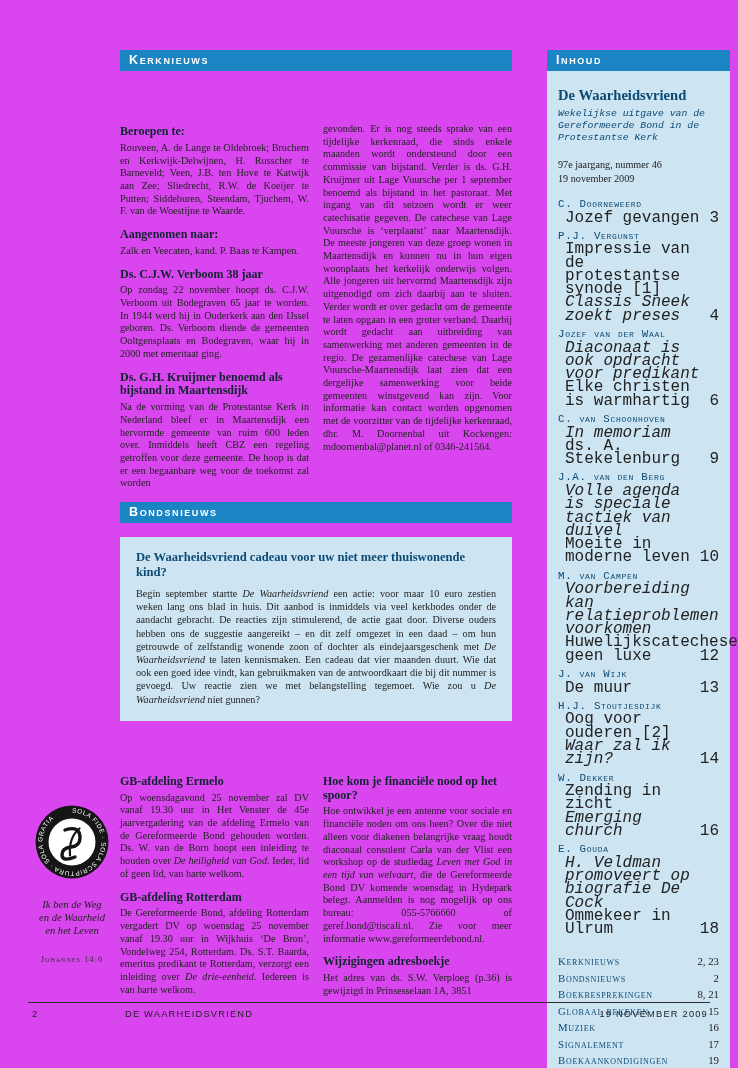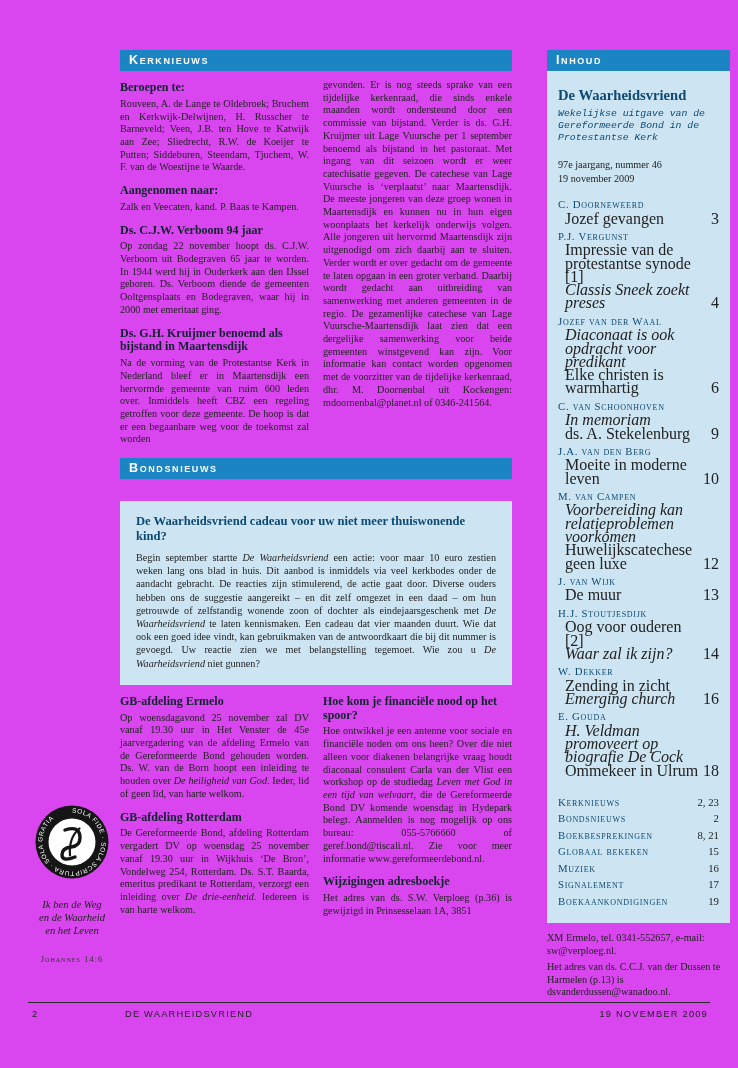--- a/index.html
+++ b/index.html
@@ -13,37 +13,37 @@
   .section-bar {
     background:#1b85c4; color:#fff; padding:3px 9px 4px 9px;
     font-family:"Liberation Sans", sans-serif;
     font-variant:small-caps; letter-spacing:1.6px; font-size:12.5px; font-weight:600;
   }
   .mt { margin-top:12px; }
 
   
   .left-region { position:absolute; left:120px; top:50px; width:392px; }
   .two-col { display:flex; gap:14px; margin-top:8px; }
-  .col { width:189px; }
+  .col { width:189px;margin-top:44px; }
   .art-heading { font-weight:bold; font-size:12px; line-height:13.8px; margin:10px 0 3px 0; color:#10222e; }
   .col .art-heading:first-child { margin-top:2px; }
   .art-para { font-size:10.2px; line-height:12.7px; text-align:justify; color:#222; }
 
-  .info-box { background:#cde4f2; margin-top:22px; padding:13px 16px 15px 16px; }
+  .info-box { background:#cde4f2; margin-top:14px; padding:13px 16px 15px 16px; }
   .info-box-title { color:#0d4a73; font-weight:bold; font-size:12.6px; line-height:15px; margin-bottom:7px; }
   .info-box-body { font-size:10.2px; line-height:13.2px; text-align:justify; color:#222; }
 
   
   .toc-region { position:absolute; left:547px; top:50px; width:183px; }
   .toc-panel { background:#cde4f2; padding:12px 11px 14px 11px; }
   .toc-mag-title { color:#0d4a73; font-weight:bold; font-size:14.6px; line-height:17px; margin:4px 0 4px 0; }
   .toc-subtitle { font-style:italic; color:#0d4a73; font-size:9.8px; line-height:12px;font-family:Liberation Mono, monospace; }
   .toc-issue { font-size:10.2px; line-height:13.5px; margin-top:14px; color:#222; }
   .toc-entries { margin-top:13px; }
-  .toc-entry { margin-bottom:5px; }
+  .toc-entry { margin-bottom:5px;font-family:Liberation Mono, monospace; }
   .toc-author { font-variant:small-caps; letter-spacing:.7px; color:#0d4a73; font-size:10.8px; line-height:13.5px; }
   .toc-line { font-size:16px; line-height:13.3px; padding-left:7px; padding-right:16px; position:relative; color:#222; }
   .toc-page { position:absolute; right:0; bottom:0; font-style:normal; color:#222; }
   .toc-sections { margin-top:17px; }
   .toc-section-row { display:flex; justify-content:space-between; font-variant:small-caps; letter-spacing:.7px; color:#0d4a73; font-size:10.8px; line-height:16.5px; }
   .toc-section-page { color:#222; letter-spacing:0; }
   .toc-contact { margin-top:9px; }
   .contact-para { font-size:10.2px; line-height:12.7px; color:#222; margin-bottom:3px; }
 
   
@@ -73,21 +73,21 @@
   <div class="left-region">
     <div class="section-bar">
       <span>Kerknieuws</span>
     </div>
     <div class="two-col">
       <div class="col">
           <div class="art-heading"><span>Beroepen te:</span></div>
           <div class="art-para"><span>Rouveen, A. de Lange te Oldebroek; Bruchem en Kerkwijk-Delwijnen, H. Russcher te Barneveld; Veen, J.B. ten Hove te Katwijk aan Zee; Sliedrecht, R.W. de Koeijer te Putten; Siddeburen, Steendam, Tjuchem, W. F. van de Woestijne te Waarde.</span></div>
           <div class="art-heading"><span>Aangenomen naar:</span></div>
           <div class="art-para"><span>Zalk en Veecaten, kand. P. Baas te Kampen.</span></div>
-          <div class="art-heading"><span>Ds. C.J.W. Verboom 94 jaar</span></div>
+          <div class="art-heading"><span>Ds. C.J.W. Verboom 38 jaar</span></div>
           <div class="art-para"><span>Op zondag 22 november hoopt ds. C.J.W. Verboom uit Bodegraven 65 jaar te worden. In 1944 werd hij in Ouderkerk aan den IJssel geboren. Ds. Verboom diende de gemeenten Ooltgensplaats en Bodegraven, waar hij in 2000 met emeritaat ging.</span></div>
           <div class="art-heading"><span>Ds. G.H. Kruijmer benoemd als bijstand in Maartensdijk</span></div>
           <div class="art-para"><span>Na de vorming van de Protestantse Kerk in Nederland bleef er in Maartensdijk een hervormde gemeente van ruim 600 leden over. Inmiddels heeft CBZ een regeling getroffen voor deze gemeente. De hoop is dat er een begaanbare weg voor de toekomst zal worden</span></div>
         </div>
       <div class="col">
           <div class="art-para"><span>gevonden. Er is nog steeds sprake van een tijdelijke kerkenraad, die sinds enkele maanden wordt ondersteund door een commissie van bijstand. Verder is ds. G.H. Kruijmer uit Lage Vuursche per 1 september benoemd als bijstand in het pastoraat. Met ingang van dit seizoen wordt er weer catechisatie gegeven. De catechese van Lage Vuursche is ‘verplaatst’ naar Maartensdijk. De meeste jongeren van deze groep wonen in Maartensdijk en kunnen nu in hun eigen woonplaats het kerkelijk onderwijs volgen. Alle jongeren uit hervormd Maartensdijk zijn uitgenodigd om zich daarbij aan te sluiten. Verder wordt er over gedacht om de gemeente te laten opgaan in een groter verband. Daarbij wordt gedacht aan uitbreiding van samenwerking met anderen gemeenten in de regio. De gezamenlijke catechese van Lage Vuursche-Maartensdijk laat zien dat een dergelijke samenwerking voor beide gemeenten winstgevend kan zijn. Voor informatie kan contact worden opgenomen met de voorzitter van de tijdelijke kerkenraad, dhr. M. Doornenbal uit Kockengen: mdoornenbal@planet.nl of 0346-241564.</span></div>
         </div>
     </div>
 
     <div class="section-bar mt">
@@ -141,20 +141,21 @@
             <div class="toc-line"><i>Diaconaat is ook opdracht voor predikant</i></div>
             <div class="toc-line"><span>Elke christen is warmhartig</span><span class="toc-page">6</span></div>
           </div>
           <div class="toc-entry">
             <div class="toc-author">C. van Schoonhoven</div>
             <div class="toc-line"><i>In memoriam</i></div>
             <div class="toc-line"><span>ds. A. Stekelenburg</span><span class="toc-page">9</span></div>
           </div>
           <div class="toc-entry">
             <div class="toc-author">J.A. van den Berg</div>
+            <div class="toc-line"><i>Volle agenda is speciale tactiek van duivel</i></div>
             <div class="toc-line"><span>Moeite in moderne leven</span><span class="toc-page">10</span></div>
           </div>
           <div class="toc-entry">
             <div class="toc-author">M. van Campen</div>
             <div class="toc-line"><i>Voorbereiding kan relatieproblemen voorkomen</i></div>
             <div class="toc-line"><span>Huwelijkscatechese geen luxe</span><span class="toc-page">12</span></div>
           </div>
           <div class="toc-entry">
             <div class="toc-author">J. van Wijk</div>
             <div class="toc-line"><span>De muur</span><span class="toc-page">13</span></div>

